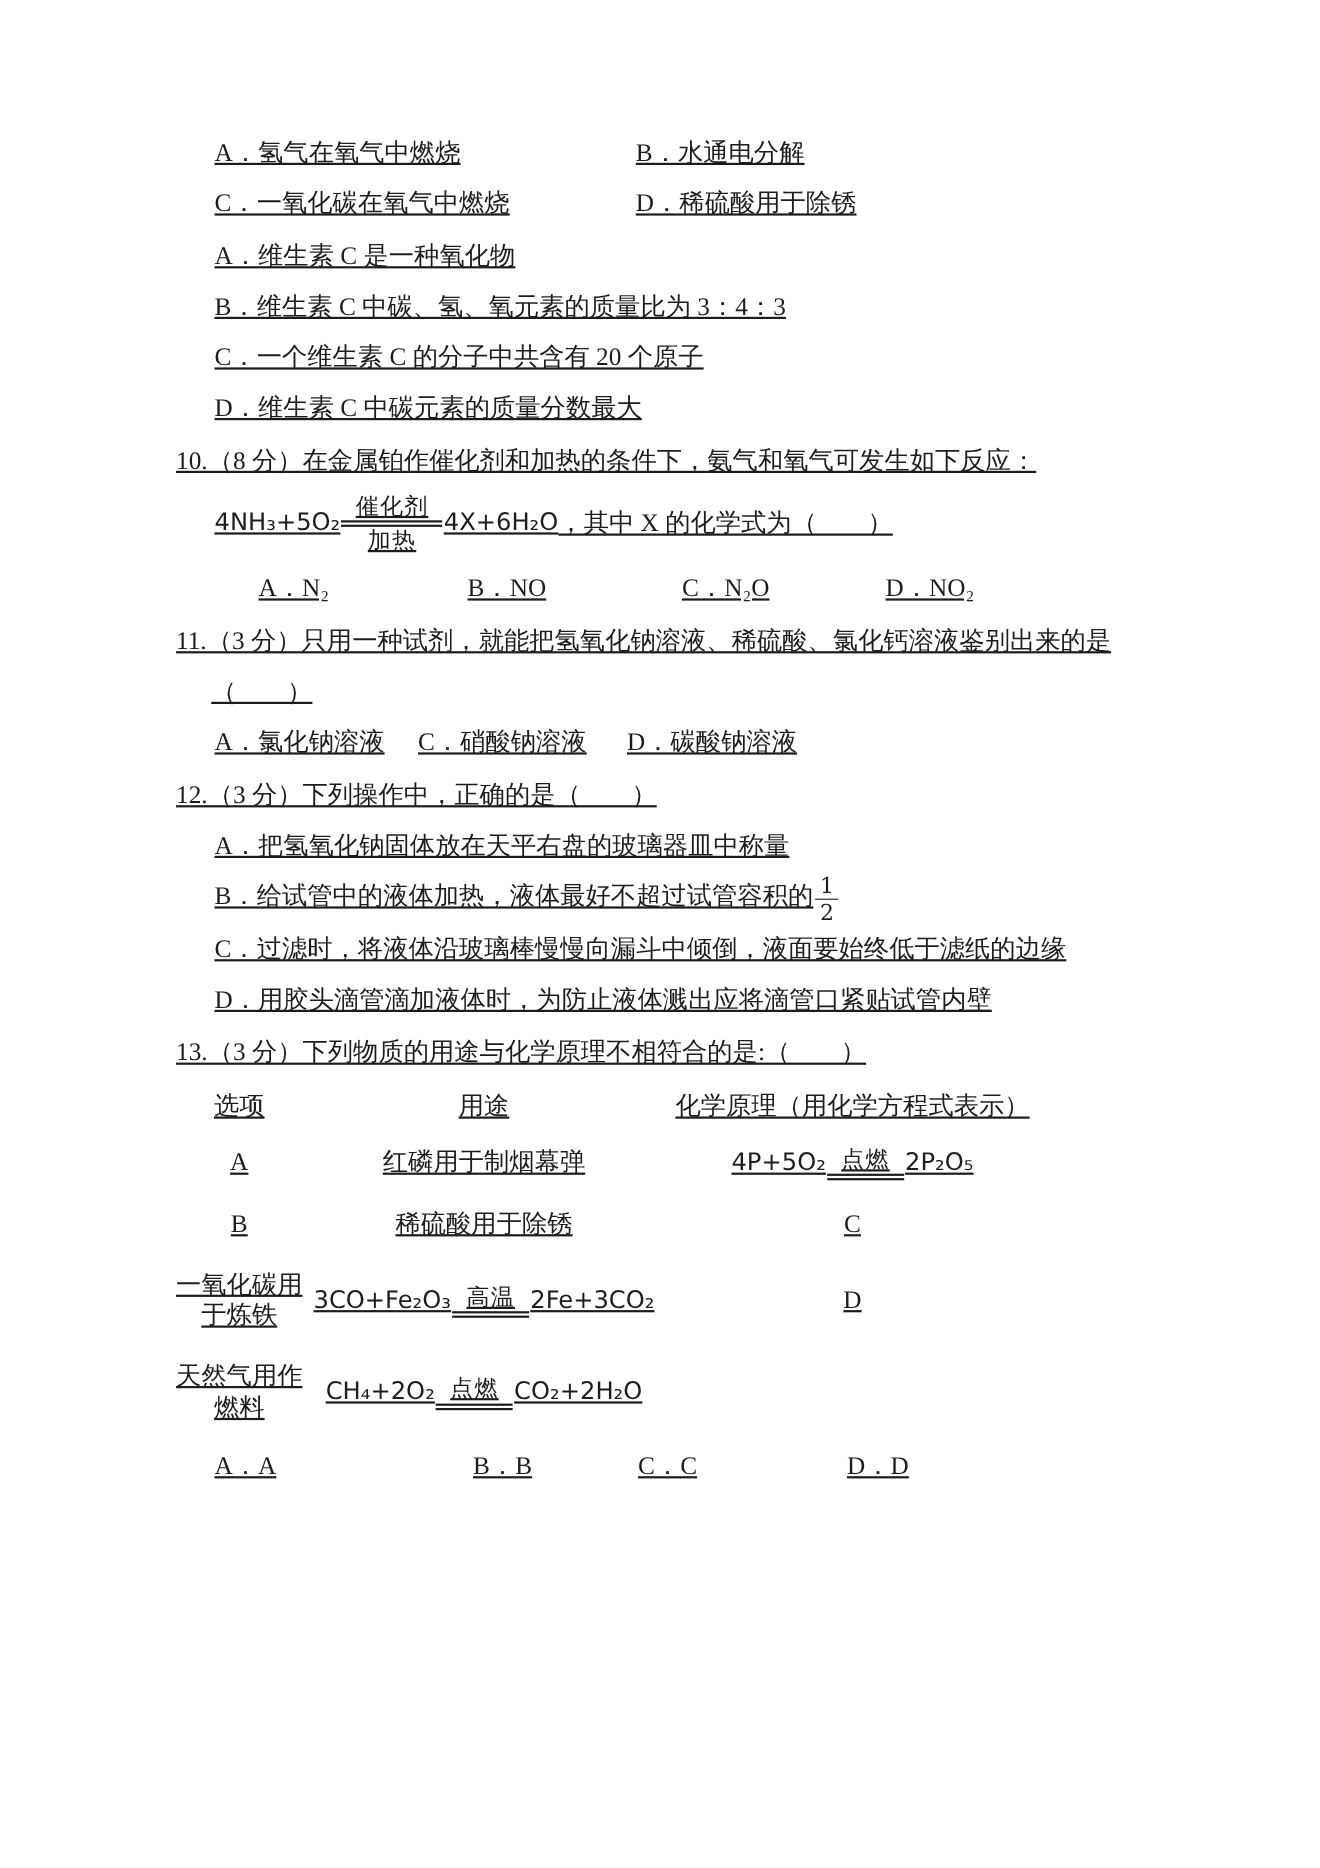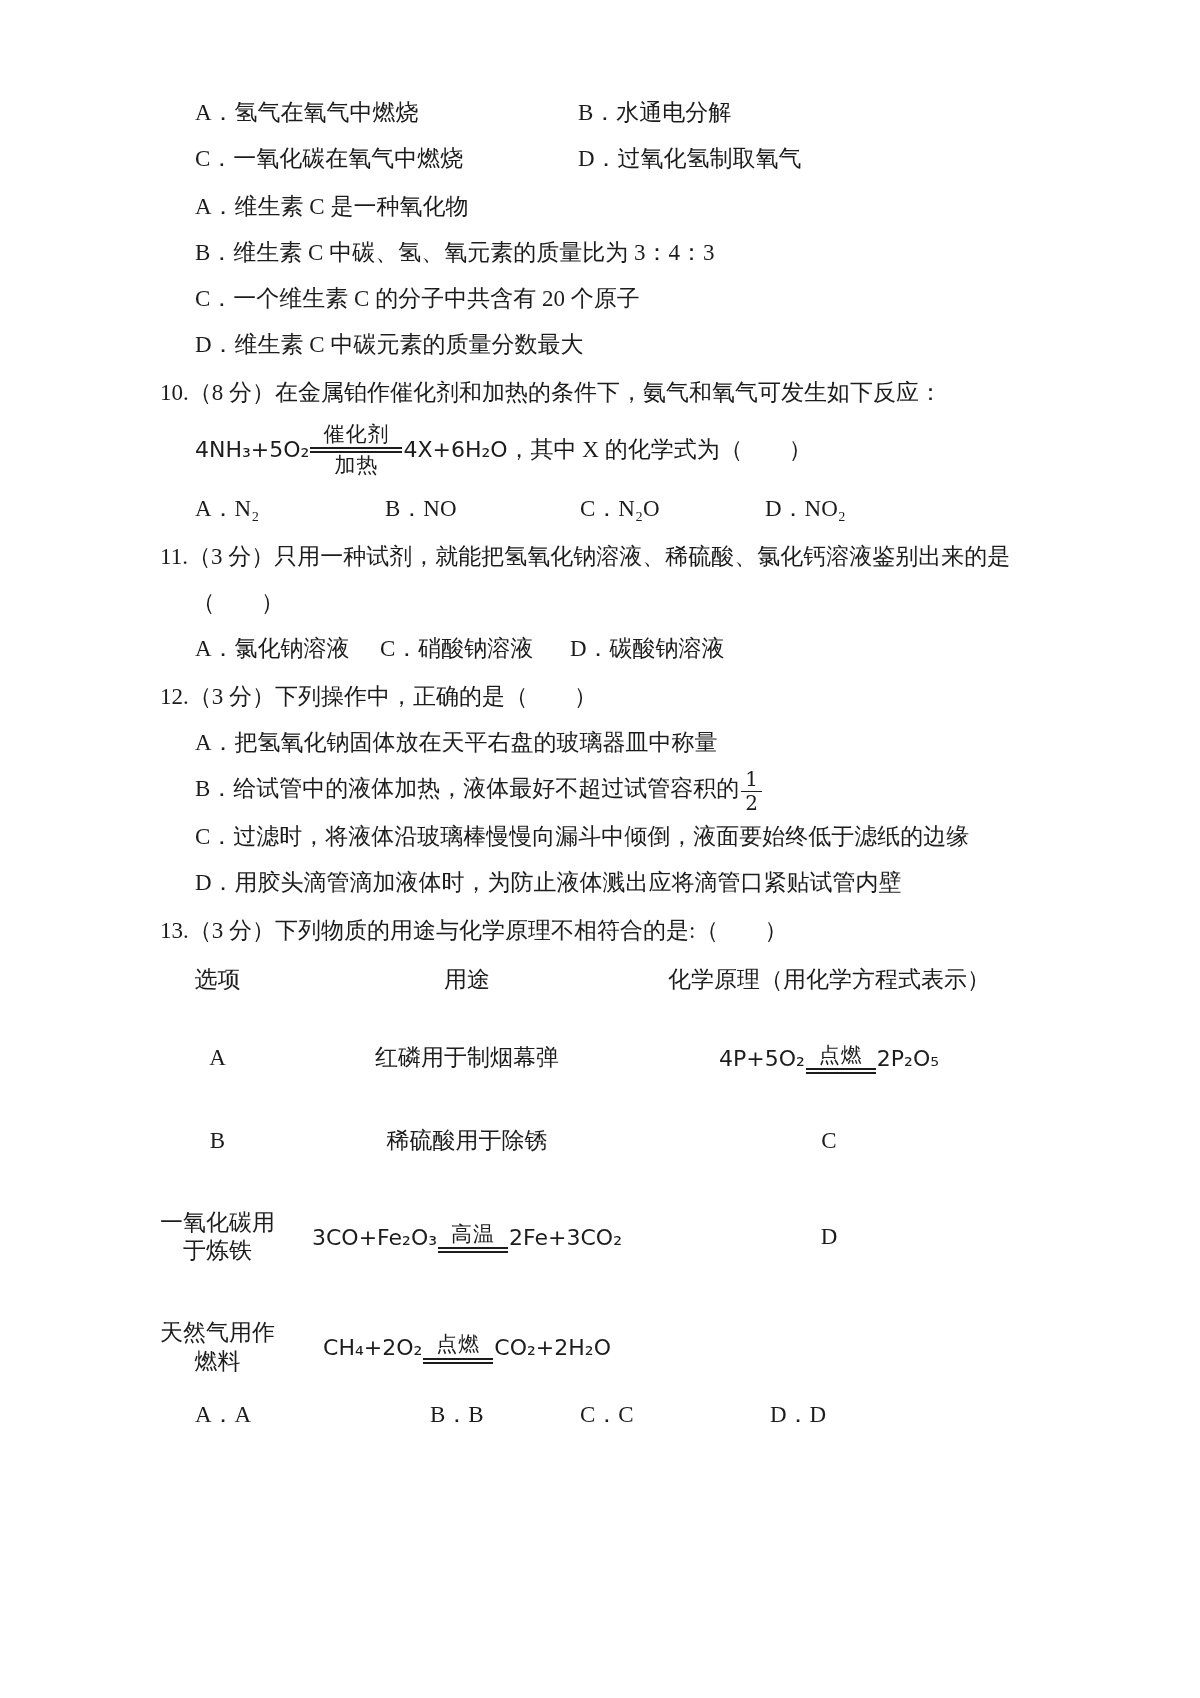--- a/index.html
+++ b/index.html
@@ -3,62 +3,62 @@
 <meta charset="utf-8">
 <style>
   * { margin:0; padding:0; box-sizing:border-box; }
   html, body { background:#ffffff; }
   body {
     width:1200px; height:1698px;
     font-family:"Liberation Serif","DejaVu Serif","DejaVu Sans",serif;
     color:#1c1c1c;
     overflow:hidden;
   }
-  .page { padding:90px 120px 0 160px; }
+  .page { padding:116px 120px 0 160px;text-decoration:underline; }
   .stem { font-size:23px; line-height:46px; padding-left:32px; text-indent:-32px; margin-top:2px; }
   .opt-line { font-size:23px; line-height:46px; padding-left:35px; }
 
   .optrow { display:flex; padding-left:35px; font-size:23px; line-height:46px; }
   .optrow .c1 { width:383px; }
-  .q10row .o1 { width:190px; } .q10row .o2 { width:195px; } .q10row .o3 { width:185px; }
+  .q10row .o1 { width:190px;margin-left:40px; } .q10row .o2 { width:195px; } .q10row .o3 { width:185px; }
   .q11row .o1 { width:185px; } .q11row .o2 { width:195px; } .q11row .o3 { width:190px; }
   .q13row .o1 { width:235px; } .q13row .o2 { width:150px; } .q13row .o3 { width:190px; }
 
   .formula { font-family:"DejaVu Sans","Liberation Sans",sans-serif; font-size:22px; }
 
   .eqsign { display:inline-flex; flex-direction:column; align-items:center; vertical-align:middle; margin:0 1px; }
   .eqsign .cond { font-size:21px; line-height:1.2; padding:0 13px; letter-spacing:1px; white-space:nowrap; }
   .eqsign .dline { align-self:stretch; height:6px; border-top:2px solid #1c1c1c; border-bottom:2px solid #1c1c1c; min-width:60px; }
   .eqsign .dline.short { min-width:28px; height:5px; border-top-width:1.7px; border-bottom-width:1.7px; align-self:center; }
 
   .equation-line { padding-left:35px; margin:6px 0 8px; display:flex; align-items:center; font-size:23px; line-height:1.2; }
 
   .frac { display:inline-flex; flex-direction:column; align-items:center; vertical-align:middle;
           font-family:"DejaVu Serif",serif; font-size:20px; line-height:1.12; margin-left:2px; }
   .frac .num { border-bottom:1.6px solid #1c1c1c; padding:0 4px; }
 
-  .qtable { display:grid; grid-template-columns:115px 330px 340px; margin:4px 0 2px;gap:27px; }
+  .qtable { display:grid; grid-template-columns:115px 330px 340px; margin:4px 0 2px; }
   .qtable .cell { display:flex; align-items:center; justify-content:center; font-size:23px;
                   line-height:1.25; padding:13px 0; text-align:center; flex-wrap:nowrap; }
   .qtable .cell.hdr { padding:8px 0; }
   .qblock { margin-bottom:2px; }
 </style>
 </head>
 <body>
 
 <div class="page">
 
   <div class="qblock">
     <div class="optrow">
       <span class="c1">A．氢气在氧气中燃烧</span>
       <span>B．水通电分解</span>
     </div>
     <div class="optrow">
       <span class="c1">C．一氧化碳在氧气中燃烧</span>
-      <span>D．过氧化氢制取氧气</span>
+      <span>D．稀硫酸用于除锈</span>
     </div>
   </div>
 
   <div class="qblock">
     <p class="opt-line">A．维生素 C 是一种氧化物</p>
     <p class="opt-line">B．维生素 C 中碳、氢、氧元素的质量比为 3：4：3</p>
     <p class="opt-line">C．一个维生素 C 的分子中共含有 20 个原子</p>
     <p class="opt-line">D．维生素 C 中碳元素的质量分数最大</p>
   </div>
 

